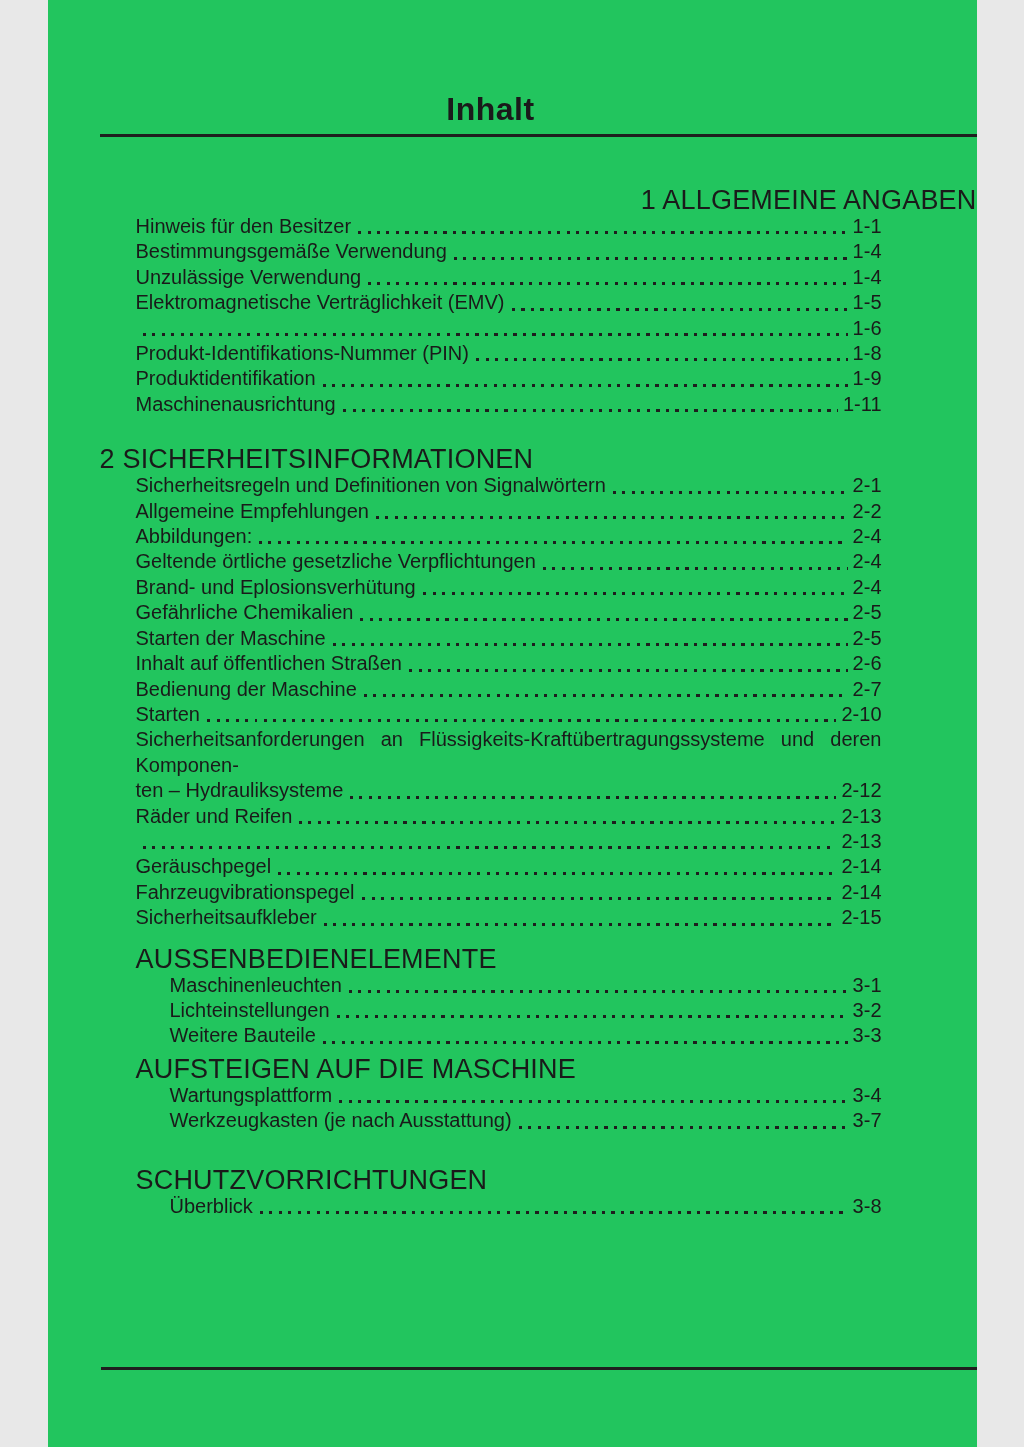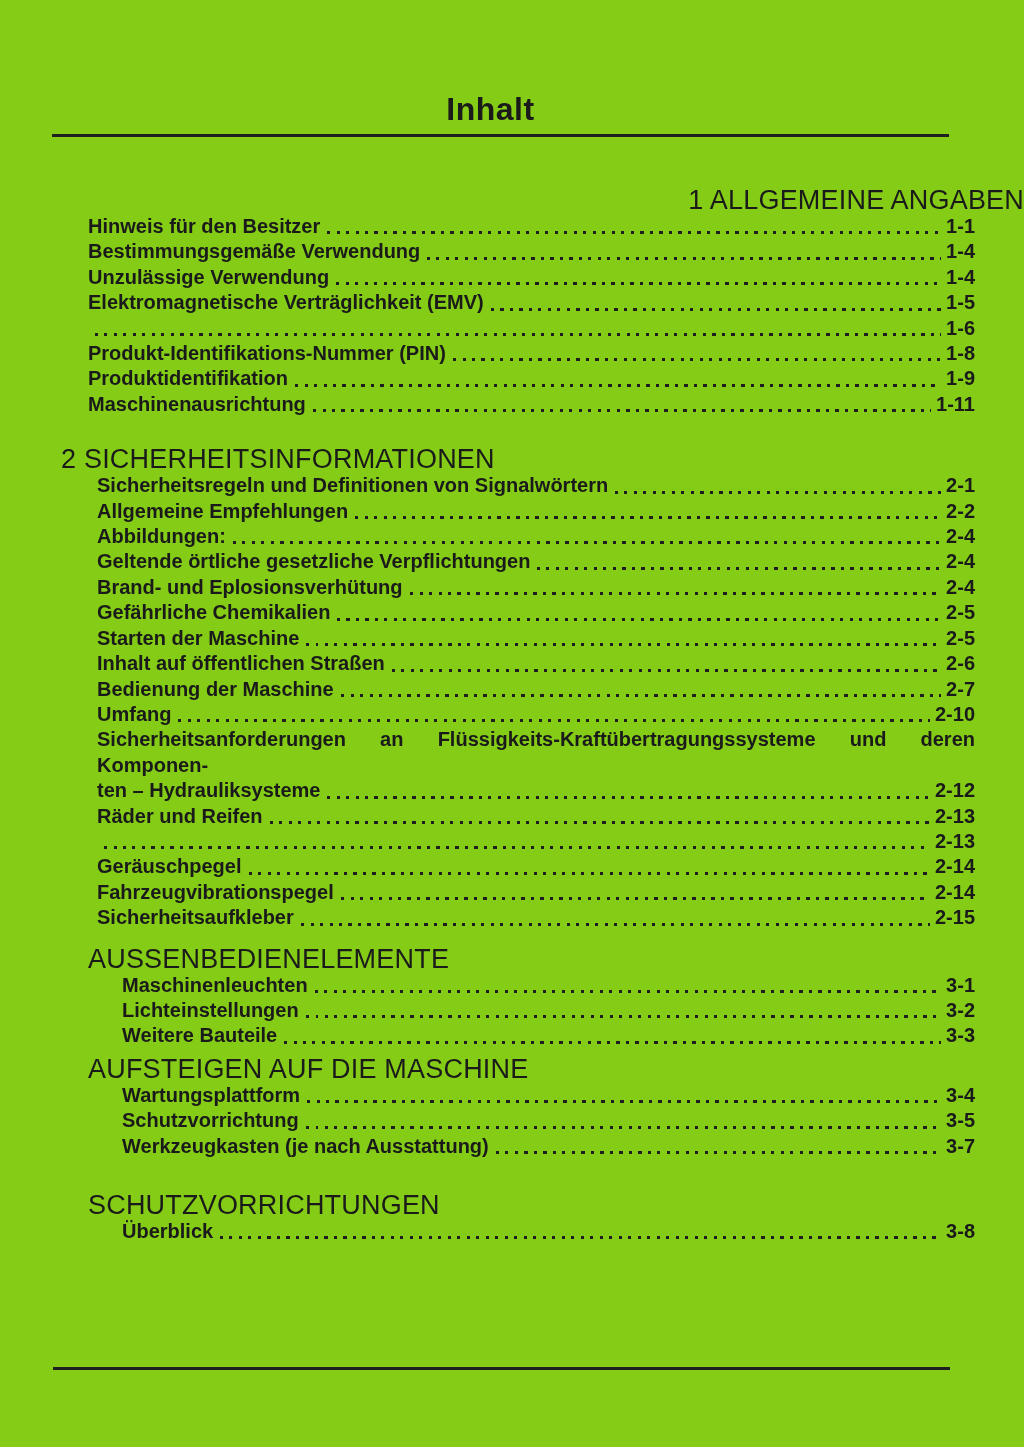--- a/index.html
+++ b/index.html
@@ -1,21 +1,21 @@
 <!DOCTYPE html>
 <html><head>
 <meta charset="utf-8">
 <style>
   html, body { margin: 0; padding: 0; background: #e8e8e8; }
   .page {
     position: relative;
-    width: 1024px;
+    width: 929px;
     height: 1447px;
     margin: 0 auto;
-    background: #84cc16;
+    background: #22c55e;
     font-family: "Liberation Sans", "DejaVu Sans", sans-serif;
     color: #1a1a1a;
     overflow: hidden;
   }
   .doc-title {
     margin: 93px 95px 0 52px;
     text-align: center;
     font-size: 32px;
     font-weight: bold;
     line-height: 32px;
@@ -29,43 +29,42 @@
   }
   .rule-bottom {
     position: absolute;
     top: 1367px;
     left: 53px;
     width: 897px;
     height: 0;
     border-top: 3px solid #1f1f1f;
   }
   .section-1 { margin-top: 49px; text-align: right; }
-  .section-2 { margin-top: 28px; padding-left: 9px; }
+  .section-2 { margin-top: 28px; }
   .section-3 { margin-top: 14px; }
   .section-heading {
     margin: 0 0 0 52px;
     font-size: 27px;
     font-weight: 400;
     line-height: 28px;
     letter-spacing: 0.2px;
   }
   .sub-block-1 { margin-top: 10px; }
   .sub-block-2 { margin-top: 6px; }
   .sub-block-3 { margin-top: 32px; }
   .subsection-heading {
     margin: 0 0 0 88px;
     font-size: 27px;
     font-weight: 400;
     line-height: 28px;
     letter-spacing: 0.2px;
   }
   .toc {
     margin-left: 88px;
-    margin-right: 49px; 
-    font-weight: bold;
+    margin-right: 95px; 
   }
   .toc.sub {
     margin-left: 122px;
   }
   .row {
     display: flex;
     align-items: flex-end;
     font-size: 20px;
     line-height: 25.4px;
     white-space: nowrap;
@@ -181,21 +180,21 @@
         <span class="label">Inhalt auf öffentlichen Straßen</span>
         <span class="leader"></span>
         <span class="pagenum">2-6</span>
       </div>
       <div class="row">
         <span class="label">Bedienung der Maschine</span>
         <span class="leader"></span>
         <span class="pagenum">2-7</span>
       </div>
       <div class="row">
-        <span class="label">Umfang</span>
+        <span class="label">Starten</span>
         <span class="leader"></span>
         <span class="pagenum">2-10</span>
       </div>
       <div>
         <div class="wrap-line1">Sicherheitsanforderungen an Flüssigkeits-Kraftübertragungssysteme und deren Komponen-</div>
         <div class="row">
           <span class="label">ten – Hydrauliksysteme</span>
           <span class="leader"></span>
           <span class="pagenum">2-12</span>
         </div>
@@ -252,25 +251,20 @@
 
     <div class="sub-block-2">
       <div class="subsection-heading">AUFSTEIGEN AUF DIE MASCHINE</div>
       <div class="toc sub">
         <div class="row">
           <span class="label">Wartungsplattform</span>
           <span class="leader"></span>
           <span class="pagenum">3-4</span>
         </div>
         <div class="row">
-          <span class="label">Schutzvorrichtung</span>
-          <span class="leader"></span>
-          <span class="pagenum">3-5</span>
-        </div>
-        <div class="row">
           <span class="label">Werkzeugkasten (je nach Ausstattung)</span>
           <span class="leader"></span>
           <span class="pagenum">3-7</span>
         </div>
       </div>
     </div>
 
     <div class="sub-block-3">
       <div class="subsection-heading">SCHUTZVORRICHTUNGEN</div>
       <div class="toc sub">

